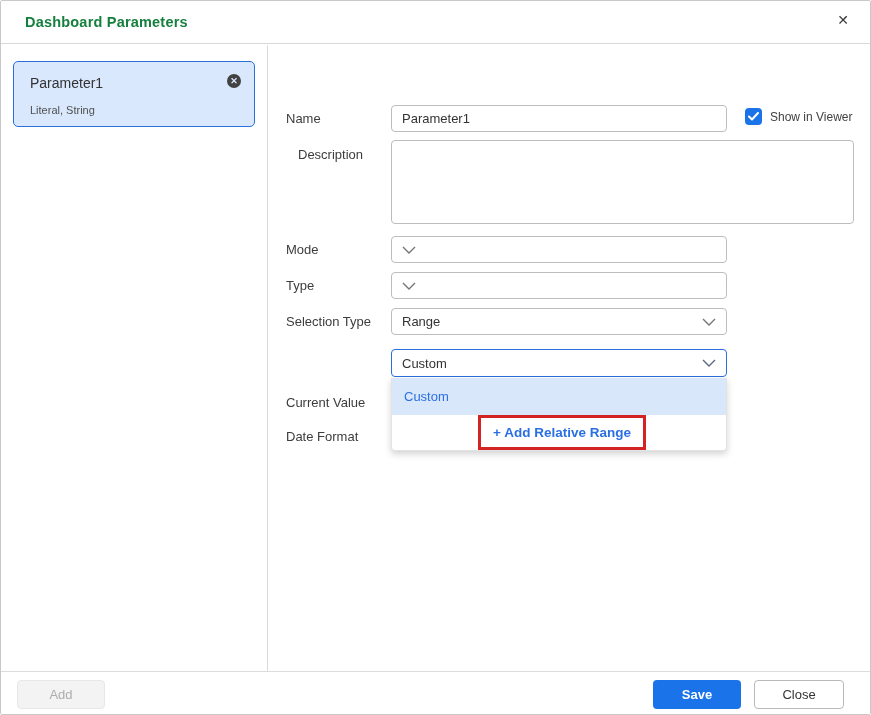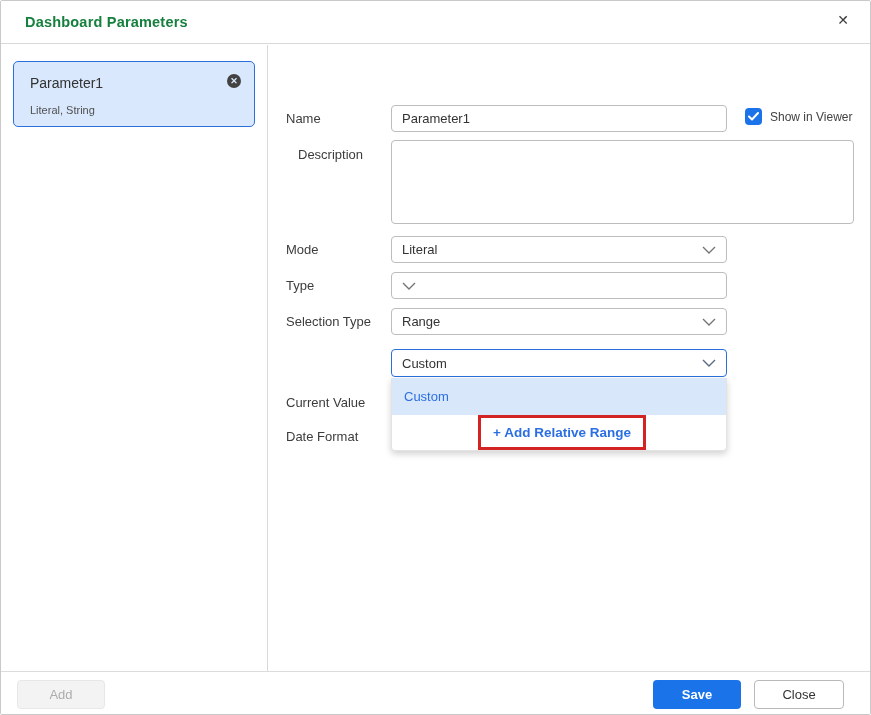--- a/index.html
+++ b/index.html
@@ -175,21 +175,20 @@
             </svg>
         </div>
         <div class="cb-label">Show in Viewer</div>
       </div>
 
       <div class="form-label" style="left:286px; top:102px;margin-left:11px;">Description</div>
       <textarea class="desc-area" style=""></textarea>
 
       <div class="form-label" style="left:285px; top:197px;">Mode</div>
       <div class="select-box" style="top:191px;">
-        <span class="val">Literal</span>
         <span class="chev">
           <svg width="14" height="8" viewBox="0 0 14 8">
               <path d="M1 1l6 6 6-6" fill="none" stroke="#757575" stroke-width="1.4"></path>
             </svg>
         </span>
       </div>
 
       <div class="form-label" style="left:285px; top:233px;">Type</div>
       <div class="select-box" style="top:227px;">
         <span class="chev">

